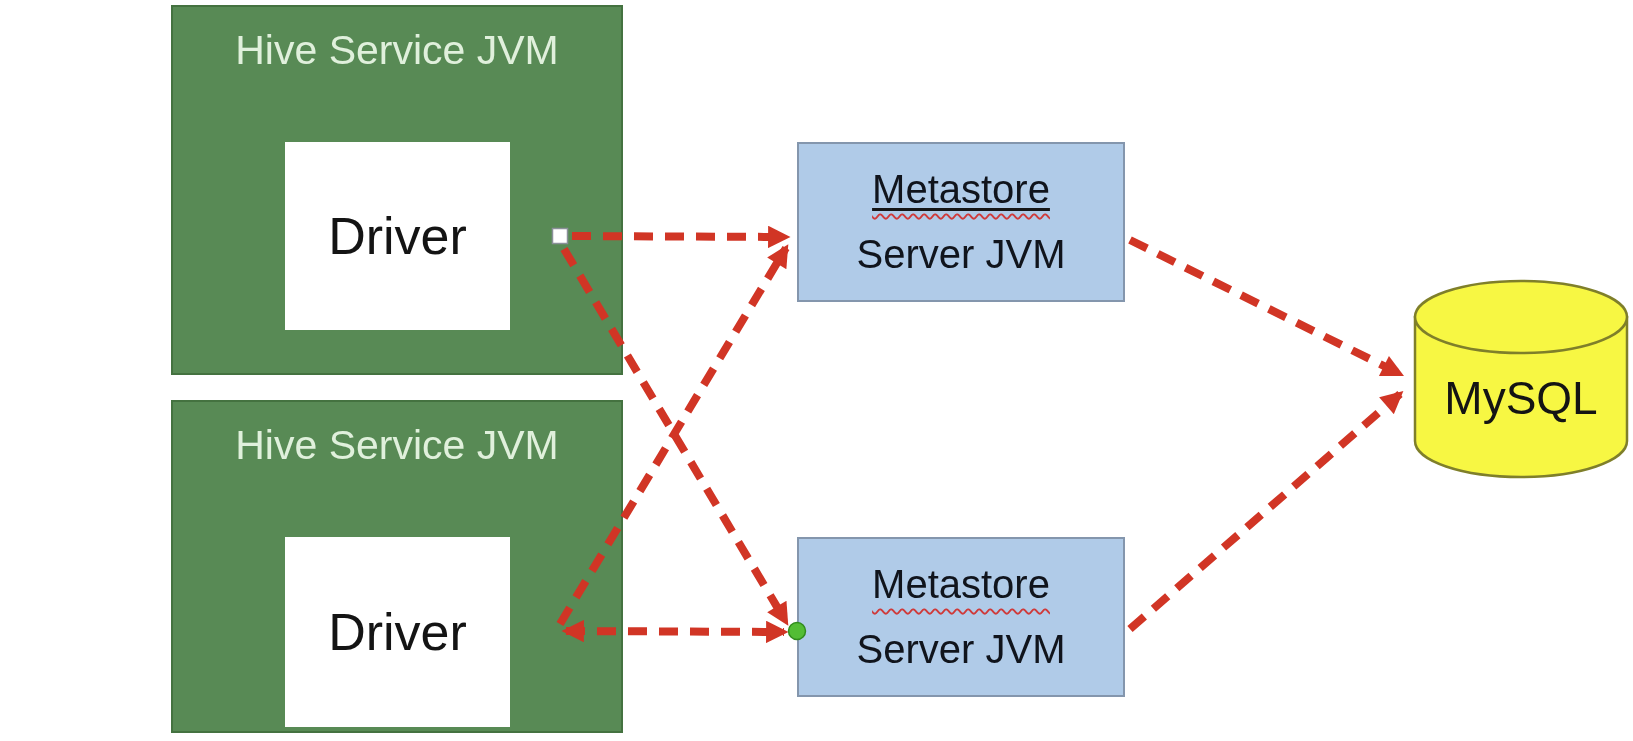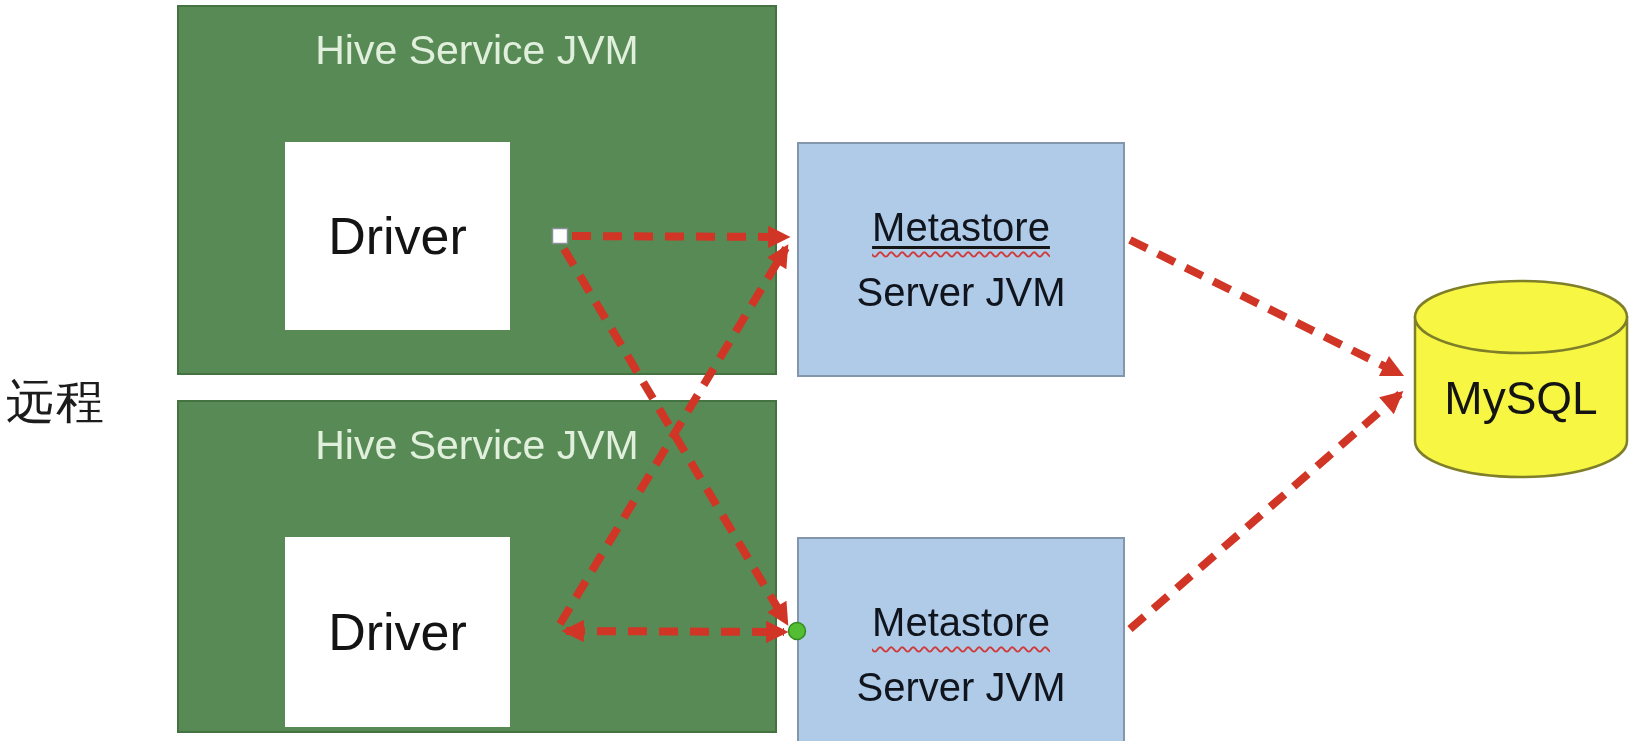--- a/index.html
+++ b/index.html
@@ -21,22 +21,22 @@
     position: absolute;
     left: 6px;
     top: 370px;
     font-size: 48px;
     color: #1c1c1c;
     letter-spacing: 2px;
     white-space: nowrap;
   }
   .green-box {
     position: absolute;
-    left: 177px;
-    width: 600px;
+    left: 171px;
+    width: 452px;
     background: #588a55;
     border: 2px solid rgba(45, 85, 40, 0.45);
     box-sizing: border-box;
     z-index: 1;
   }
   .green-box.top { top: 5px;  height: 370px; }
   .green-box.bottom { top: 400px; height: 333px; }
   .green-title {
     margin-top: 20px;
     text-align: center;
@@ -57,21 +57,21 @@
   .driver-box.top { top: 142px; height: 188px; }
   .driver-box.bottom { top: 537px; height: 190px; }
   .driver-label {
     font-size: 52px;
     color: #141414;
   }
   .meta-box {
     position: absolute;
     left: 797px;
     width: 328px;
-    height: 235px;
+    height: 160px;
     background: #b0cbe8;
     border: 2px solid #8496ad;
     box-sizing: border-box;
     z-index: 2;
     display: flex;
     flex-direction: column;
     align-items: center;
     justify-content: center;
     font-size: 40px;
     line-height: 1.62;
@@ -107,21 +107,20 @@
     font-family: "Liberation Sans", sans-serif;
     font-size: 46px;
     fill: #141414;
   }
 </style>
 </head>
 <body>
 
 <div class="canvas">
 
-  <div class="region-label">远程</div>
 
   <div class="green-box top">
     <div class="green-title">Hive Service JVM</div>
   </div>
   <div class="driver-box top">
     <span class="driver-label">Driver</span>
   </div>
 
   <div class="green-box bottom">
     <div class="green-title">Hive Service JVM</div>

